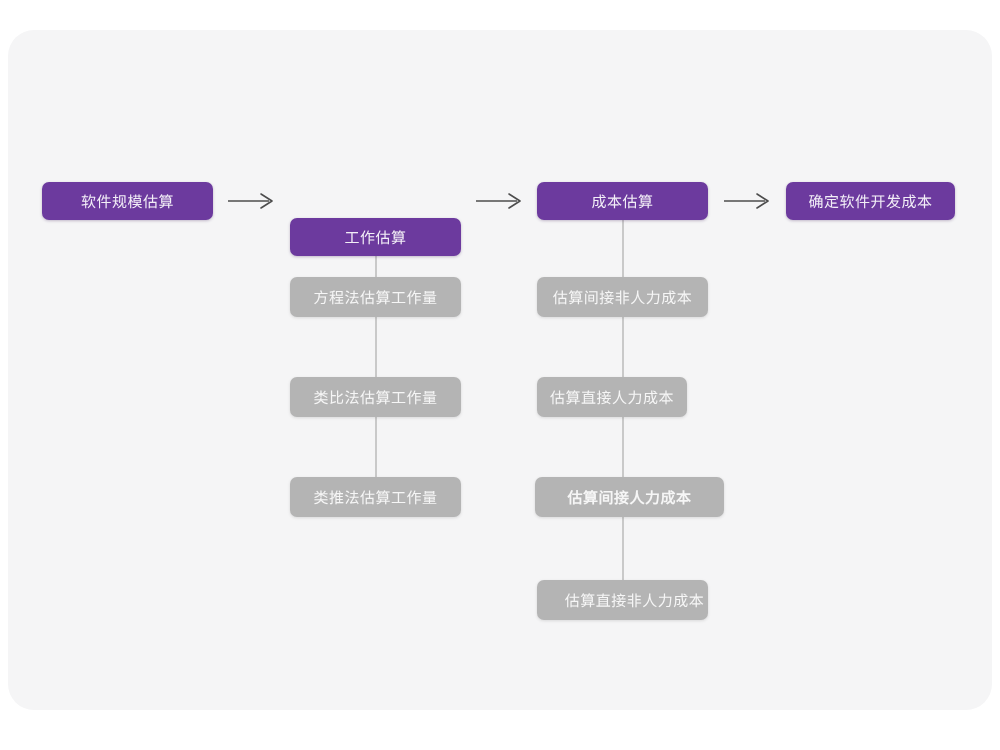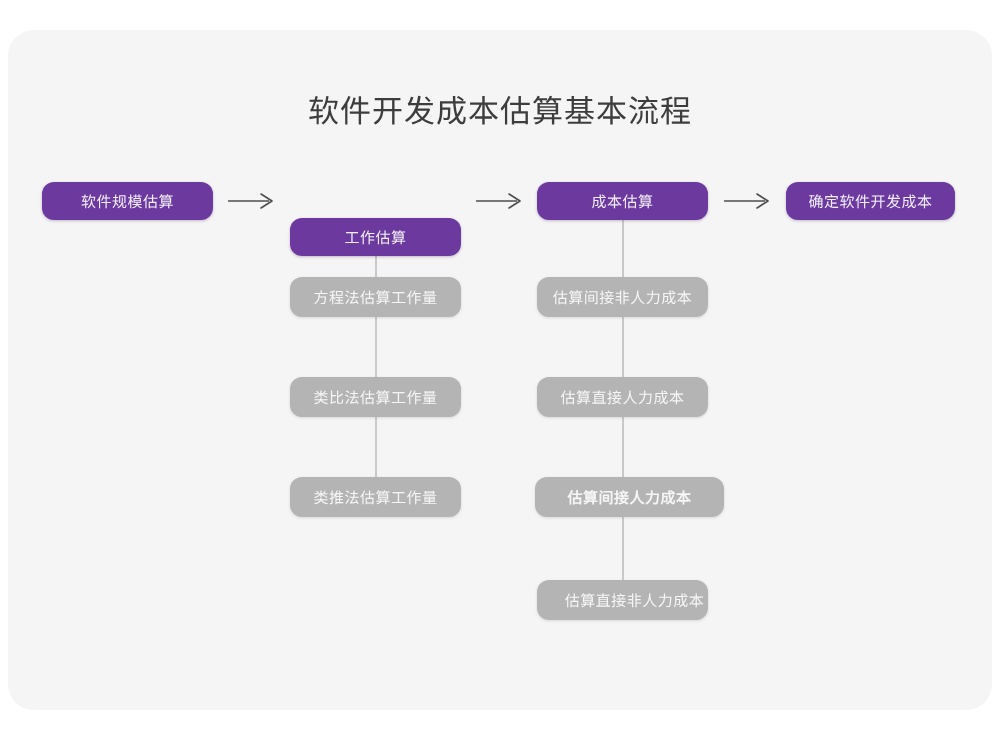--- a/index.html
+++ b/index.html
@@ -59,21 +59,21 @@
   .arrow {
     position: absolute;
     z-index: 3;
   }
   .arrow svg { display: block; }
 
   
   .node {
     position: absolute;
     box-sizing: border-box;
-    border-radius: 12px;
+    border-radius: 7px;
     display: flex;
     align-items: center;
     justify-content: center;
     text-align: center;
     font-size: 15px;
     line-height: 1;
     white-space: nowrap;
     letter-spacing: 0.5px;
     z-index: 2;
   }
@@ -88,21 +88,20 @@
     box-shadow: 0 1px 3px rgba(90,90,90,0.18);
   }
 </style>
 </head>
 <body>
 
 <div id="canvas">
 
   <div class="card"></div>
 
-  <div class="title">软件开发成本估算基本流程</div>
 
   <div id="layers">
       <div class="connector" style="left: 374.5px; top: 220px; height: 257px;"></div>
       <div class="connector" style="left: 621.5px; top: 220px; height: 360px;"></div>
       <div class="node primary" style="left: 42px; top: 182px; width: 171px; height: 38px;">
         <span>软件规模估算</span>
       </div>
       <div class="node primary" style="left: 290px; top: 182px; width: 171px; height: 38px; margin-top: 36px;">
         <span>工作估算</span>
       </div>
@@ -117,21 +116,21 @@
       </div>
       <div class="node secondary" style="left: 290px; top: 377px; width: 171px; height: 40px;">
         <span>类比法估算工作量</span>
       </div>
       <div class="node secondary" style="left: 290px; top: 477px; width: 171px; height: 40px;">
         <span>类推法估算工作量</span>
       </div>
       <div class="node secondary" style="left: 537px; top: 277px; width: 171px; height: 40px;">
         <span>估算间接非人力成本</span>
       </div>
-      <div class="node secondary" style="left: 537px; top: 377px; width: 171px; height: 40px;">
+      <div class="node secondary" style="left: 537px; top: 377px; width: 150px; height: 40px;">
         <span>估算直接人力成本</span>
       </div>
       <div class="node secondary" style="left: 535px; top: 477px; width: 189px; height: 40px; font-weight: bold;">
         <span>估算间接人力成本</span>
       </div>
       <div class="node secondary" style="left: 537px; top: 580px; width: 171px; height: 40px; padding-left: 24px;">
         <span>估算直接非人力成本</span>
       </div>
       <div class="arrow" style="left: 227px; top: 191px;">
         <svg width="48" height="20" viewBox="0 0 48 20">

